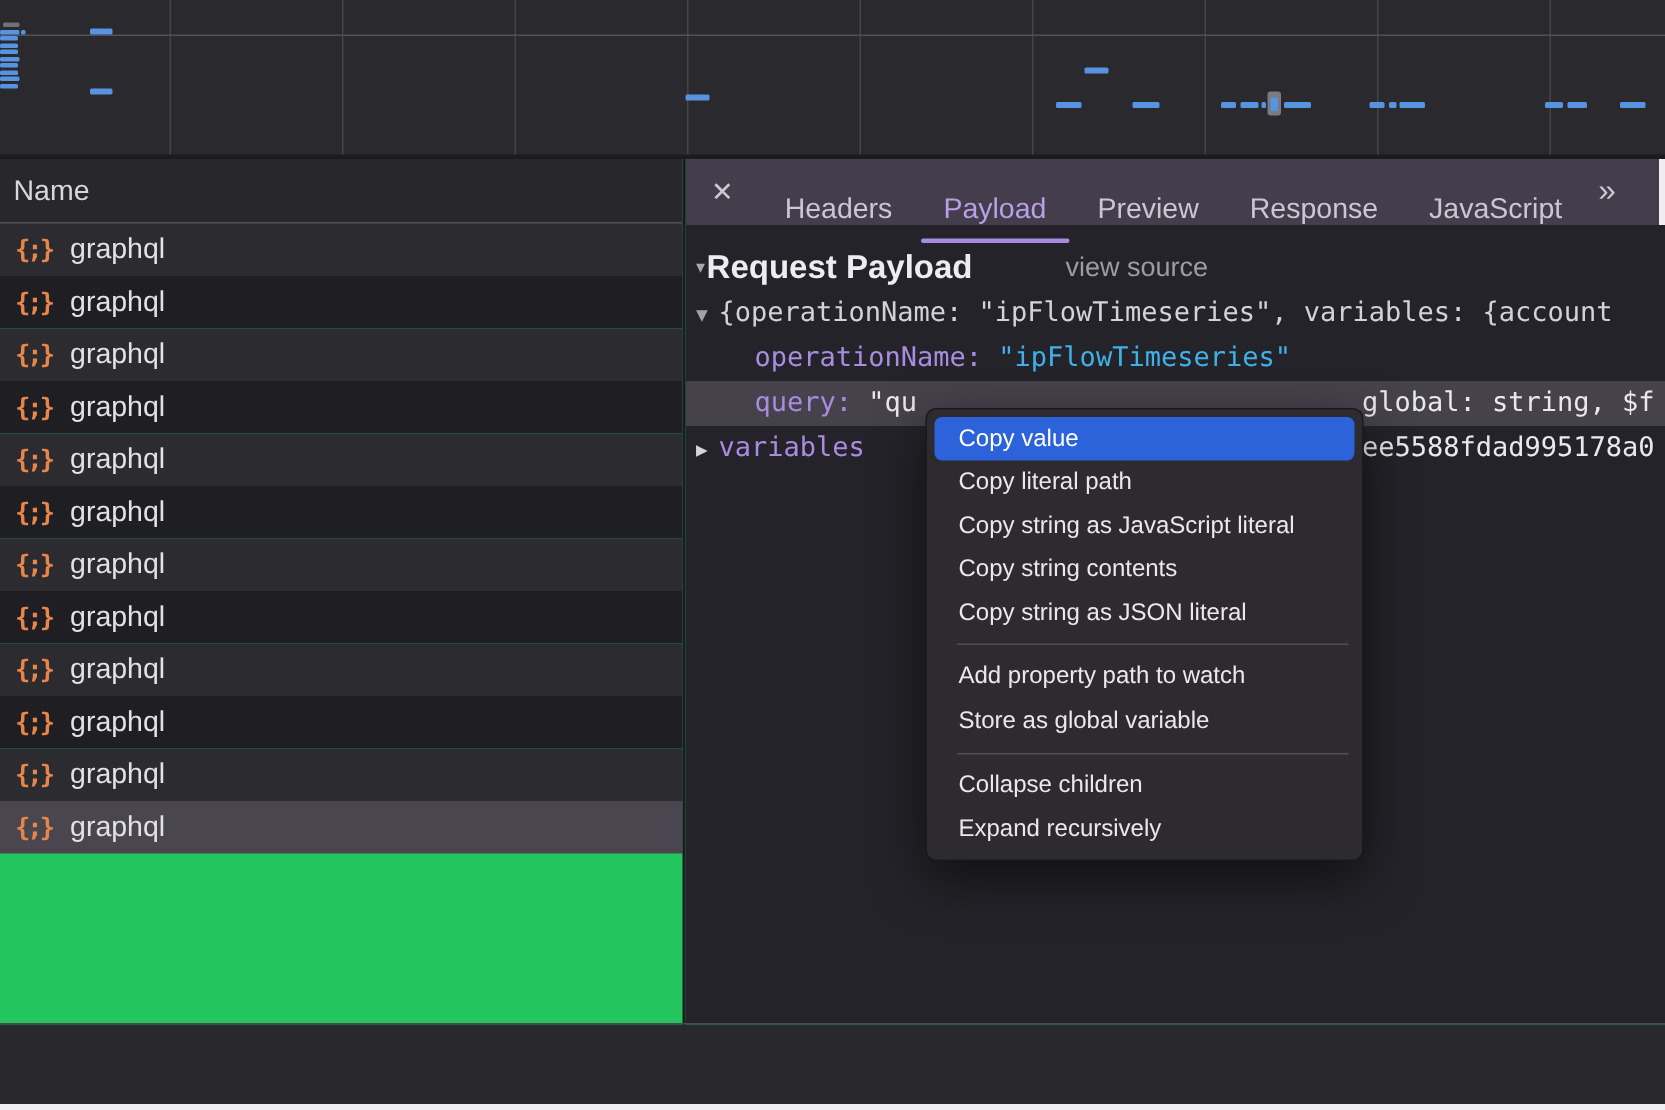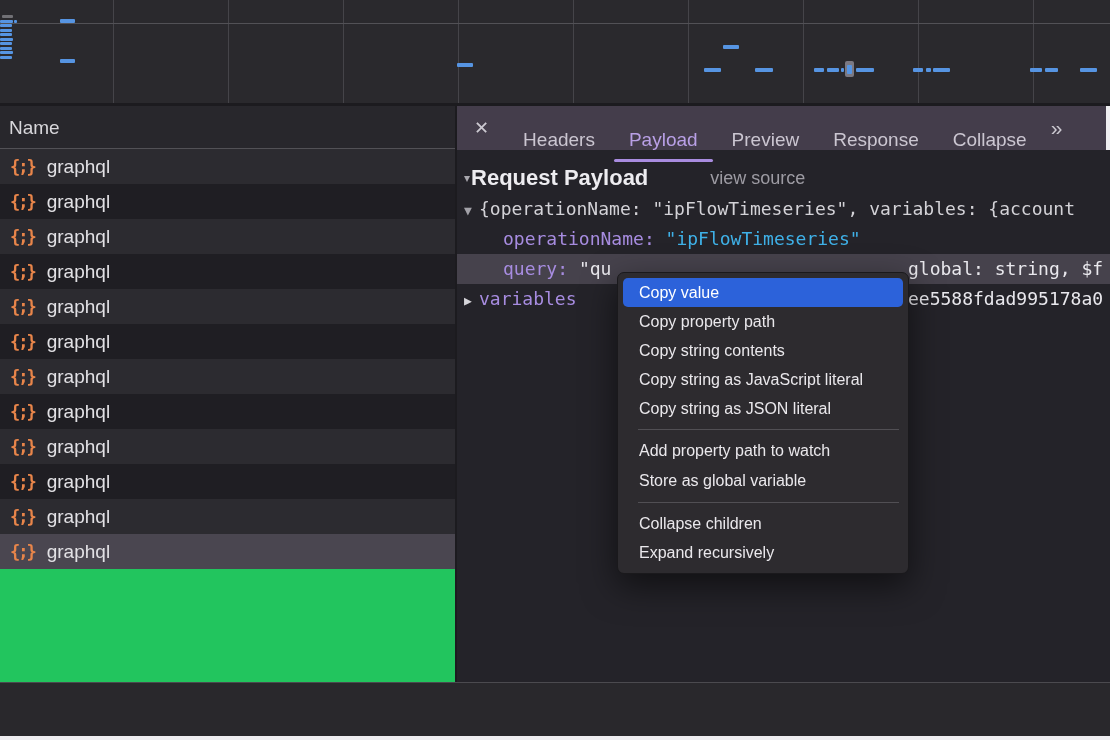--- a/index.html
+++ b/index.html
@@ -175,21 +175,21 @@
     </div>
   </div>
 
   <div class="right">
     <div class="tab-bar">
       <span class="close">✕</span>
       <span class="tab">Headers</span>
       <span class="tab active">Payload</span>
       <span class="tab">Preview</span>
       <span class="tab">Response</span>
-      <span class="tab">Collapse</span>
+      <span class="tab">JavaScript</span>
       <span class="overflow">»</span>
     </div>
 
     <div class="payload">
       <div class="rp-head">
         <span class="rp-tri">▾</span>
         <span class="rp-title">Request Payload</span>
         <span class="rp-viewsource">view source</span>
       </div>
 
@@ -204,23 +204,23 @@
   </div>
 
   <div class="vdiv"></div>
   <div class="hdiv"></div>
   <div class="footer"></div>
   <div class="bottom-strip"></div>
   <div class="right-sliver"></div>
 
   <div class="menu">
     <div class="mi hl-blue">Copy value</div>
-    <div class="mi">Copy property path</div>
+    <div class="mi">Copy literal path</div>
+    <div class="mi">Copy string as JavaScript literal</div>
     <div class="mi">Copy string contents</div>
-    <div class="mi">Copy string as JavaScript literal</div>
     <div class="mi">Copy string as JSON literal</div>
     <div class="msep"></div>
     <div class="mi tall">Add property path to watch</div>
     <div class="mi tall">Store as global variable</div>
     <div class="msep"></div>
     <div class="mi">Collapse children</div>
     <div class="mi">Expand recursively</div>
   </div>
 
 </div>

